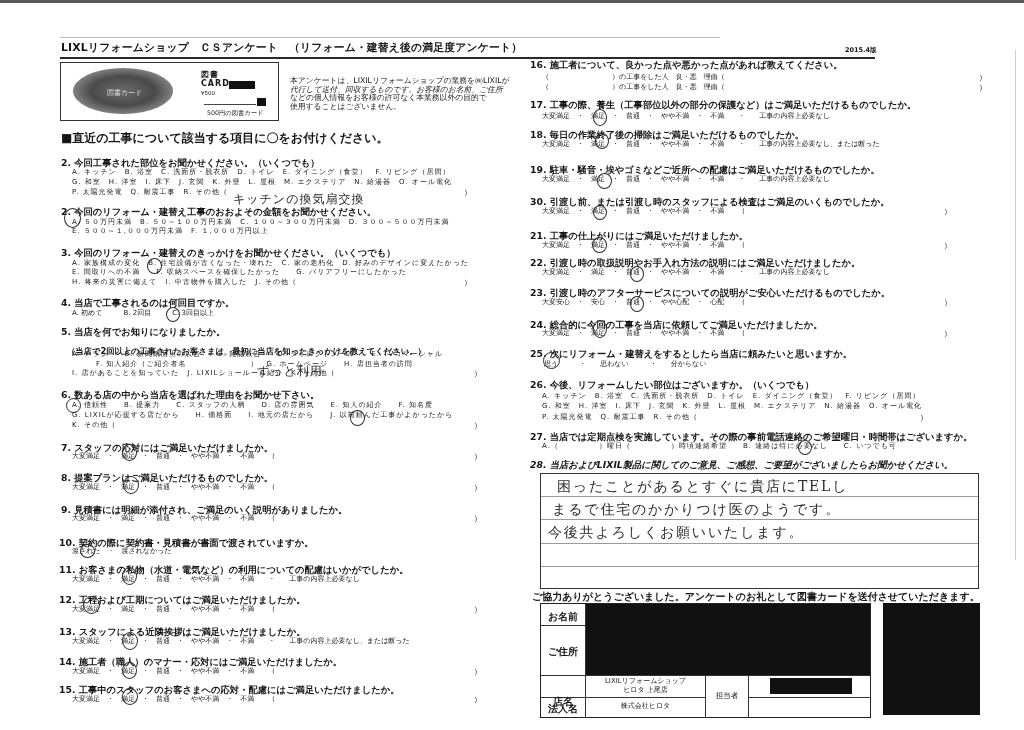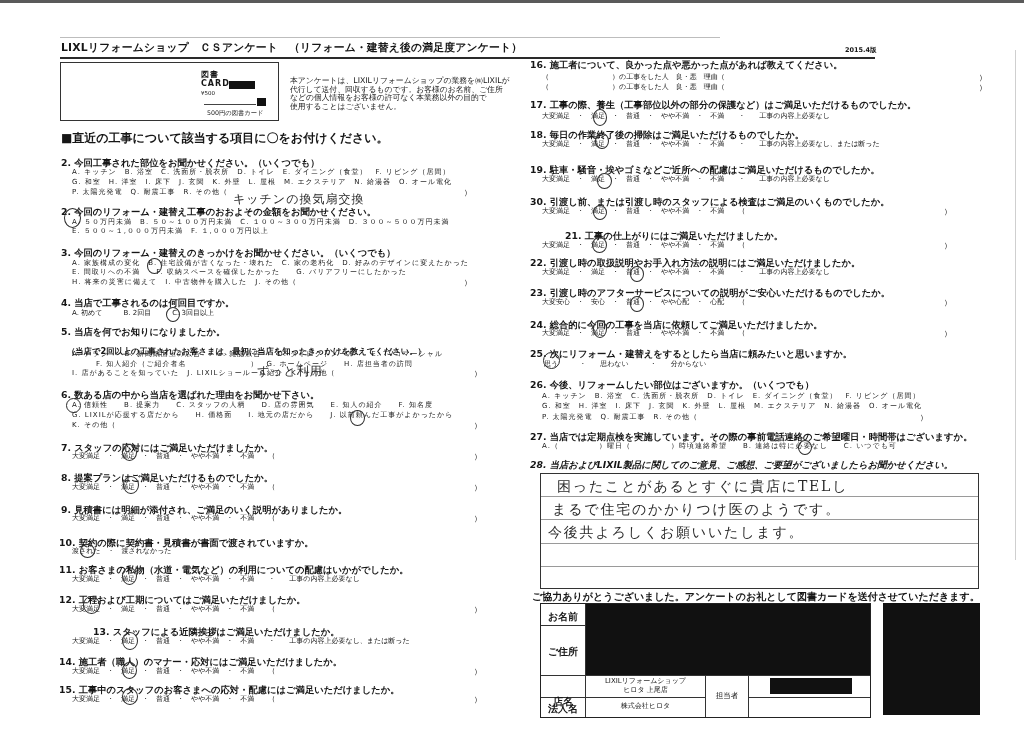--- a/index.html
+++ b/index.html
@@ -47,31 +47,34 @@
 
 <div class="topband"></div>
 <div class="scanline"></div>
 
 <div class="hdr-rule-top"></div>
 <div class="abs hdr-title" style="left:61px;top:41px;">LIXLリフォームショップ　ＣＳアンケート　（リフォーム・建替え後の満足度アンケート）</div>
 <div class="hdr-rule"></div>
 <div class="abs version" style="left:845px;top:46px;">2015.4版</div>
 
 <div class="card">
+  <div class="card-oval">
+    <span class="card-oval-text">図書カード</span>
+  </div>
   <div class="abs card-brand" style="left:140px;top:6px;">図書</div>
   <div class="abs card-brand" style="left:140px;top:16px;">CARD</div>
   <div class="redact" style="left:168px;top:18px;width:26px;height:8px;"></div>
   <div class="abs card-small" style="left:140px;top:27px;">¥500</div>
   <div class="abs" style="left:143px;top:41px;width:52px;height:1px;background:#444;"></div>
   <div class="redact" style="left:196px;top:35px;width:9px;height:8px;"></div>
   <div class="abs card-cap" style="left:146px;top:46px;">500円の図書カード</div>
 </div>
 
 <div class="abs notice" style="left:290px;top:77px;">本アンケートは、LIXILリフォームショップの業務を㈱LIXILが</div>
-<div class="abs notice" style="left:290px;top:86px;">代行して送付、回収するものです。お客様のお名前、ご住所</div>
+<div class="abs notice" style="left:290px;top:86px;font-style:italic;">代行して送付、回収するものです。お客様のお名前、ご住所</div>
 <div class="abs notice" style="left:290px;top:94px;">などの個人情報をお客様の許可なく本業務以外の目的で</div>
 <div class="abs notice" style="left:290px;top:103px;">使用することはございません。</div>
 
 <div class="abs section" style="left:61px;top:131px;">■直近の工事について該当する項目に〇をお付けください。</div>
 
 <div class="abs qt" style="left:61px;top:157px;">2. 今回工事された部位をお聞かせください。（いくつでも）</div>
 <div class="abs opw" style="left:72px;top:168px;">A. キッチン　B. 浴室　C. 洗面所・脱衣所　D. トイレ　E. ダイニング（食堂）　F. リビング（居間）</div>
 <div class="abs opw" style="left:72px;top:178px;">G. 和室　H. 洋室　I. 床下　J. 玄関　K. 外壁　L. 屋根　M. エクステリア　N. 給湯器　O. オール電化</div>
 <div class="abs opw" style="left:72px;top:188px;">P. 太陽光発電　Q. 耐震工事　R. その他（</div>
 <div class="abs hand hand-sm" style="left:233px;top:184px;margin-top:8px;">キッチンの換気扇交換</div>
@@ -129,21 +132,21 @@
 
 <div class="abs qt" style="left:59px;top:564px;">11. お客さまの私物（水道・電気など）の利用についての配慮はいかがでしたか。</div>
 <div class="abs op" style="left:72px;top:575px;">大変満足　・　満足　・　普通　・　やや不満　・　不満　　・　　工事の内容上必要なし</div>
 <div class="circle" style="left:122px;top:567px;width:13px;height:16px;"></div>
 
 <div class="abs qt" style="left:59px;top:594px;">12. 工程および工期についてはご満足いただけましたか。</div>
 <div class="abs op" style="left:72px;top:605px;">大変満足　・　満足　・　普通　・　やや不満　・　不満　　（</div>
 <div class="abs par" style="left:474px;top:605px;">）</div>
 <div class="circle" style="left:83px;top:596px;width:15px;height:16px;"></div>
 
-<div class="abs qt" style="left:59px;top:626px;margin-left:34px;">13. スタッフによる近隣挨拶はご満足いただけましたか。</div>
+<div class="abs qt" style="left:59px;top:626px;">13. スタッフによる近隣挨拶はご満足いただけましたか。</div>
 <div class="abs op" style="left:72px;top:637px;">大変満足　・　満足　・　普通　・　やや不満　・　不満　　・　　工事の内容上必要なし、または断った</div>
 <div class="circle" style="left:122px;top:632px;width:14px;height:16px;"></div>
 
 <div class="abs qt" style="left:59px;top:656px;">14. 施工者（職人）のマナー・応対にはご満足いただけましたか。</div>
 <div class="abs op" style="left:72px;top:667px;">大変満足　・　満足　・　普通　・　やや不満　・　不満　　（</div>
 <div class="abs par" style="left:474px;top:667px;">）</div>
 <div class="circle" style="left:122px;top:662px;width:13px;height:15px;"></div>
 
 <div class="abs qt" style="left:59px;top:684px;">15. 工事中のスタッフのお客さまへの応対・配慮にはご満足いただけましたか。</div>
 <div class="abs op" style="left:72px;top:695px;">大変満足　・　満足　・　普通　・　やや不満　・　不満　　（</div>
@@ -166,21 +169,21 @@
 
 <div class="abs qt" style="left:530px;top:164px;">19. 駐車・騒音・埃やゴミなどご近所への配慮はご満足いただけるものでしたか。</div>
 <div class="abs op" style="left:542px;top:175px;">大変満足　・　満足　・　普通　・　やや不満　・　不満　　・　　工事の内容上必要なし</div>
 <div class="circle" style="left:597px;top:173px;width:13px;height:14px;"></div>
 
 <div class="abs qt" style="left:530px;top:196px;">30. 引渡し前、または引渡し時のスタッフによる検査はご満足のいくものでしたか。</div>
 <div class="abs op" style="left:542px;top:207px;">大変満足　・　満足　・　普通　・　やや不満　・　不満　　（</div>
 <div class="abs par" style="left:944px;top:207px;">）</div>
 <div class="circle" style="left:593px;top:205px;width:12px;height:13px;"></div>
 
-<div class="abs qt" style="left:530px;top:230px;margin-left:35px;">21. 工事の仕上がりにはご満足いただけましたか。</div>
+<div class="abs qt" style="left:530px;top:230px;">21. 工事の仕上がりにはご満足いただけましたか。</div>
 <div class="abs op" style="left:542px;top:241px;">大変満足　・　満足　・　普通　・　やや不満　・　不満　　（</div>
 <div class="abs par" style="left:944px;top:241px;">）</div>
 <div class="circle" style="left:592px;top:237px;width:13px;height:14px;"></div>
 
 <div class="abs qt" style="left:530px;top:257px;">22. 引渡し時の取扱説明やお手入れ方法の説明にはご満足いただけましたか。</div>
 <div class="abs op" style="left:542px;top:268px;">大変満足　・　満足　・　普通　・　やや不満　・　不満　　・　　工事の内容上必要なし</div>
 <div class="circle" style="left:630px;top:266px;width:12px;height:14px;"></div>
 
 <div class="abs qt" style="left:530px;top:287px;">23. 引渡し時のアフターサービスについての説明がご安心いただけるものでしたか。</div>
 <div class="abs op" style="left:542px;top:298px;">大変安心　・　安心　・　普通　・　やや心配　・　心配　　（</div>

